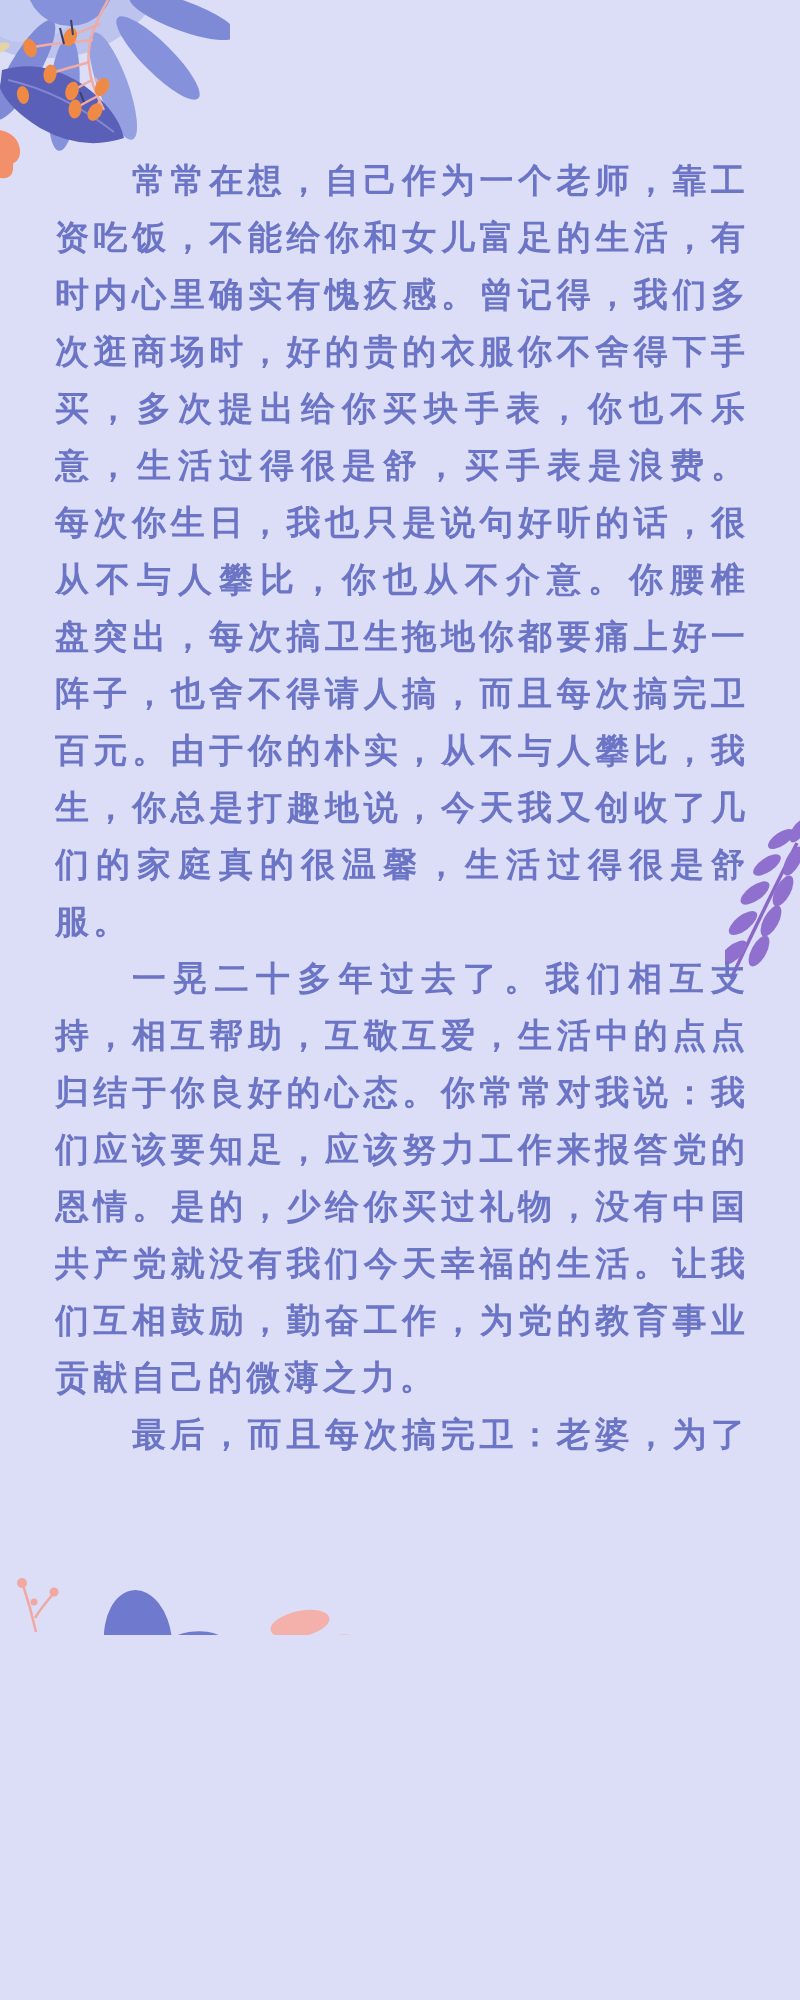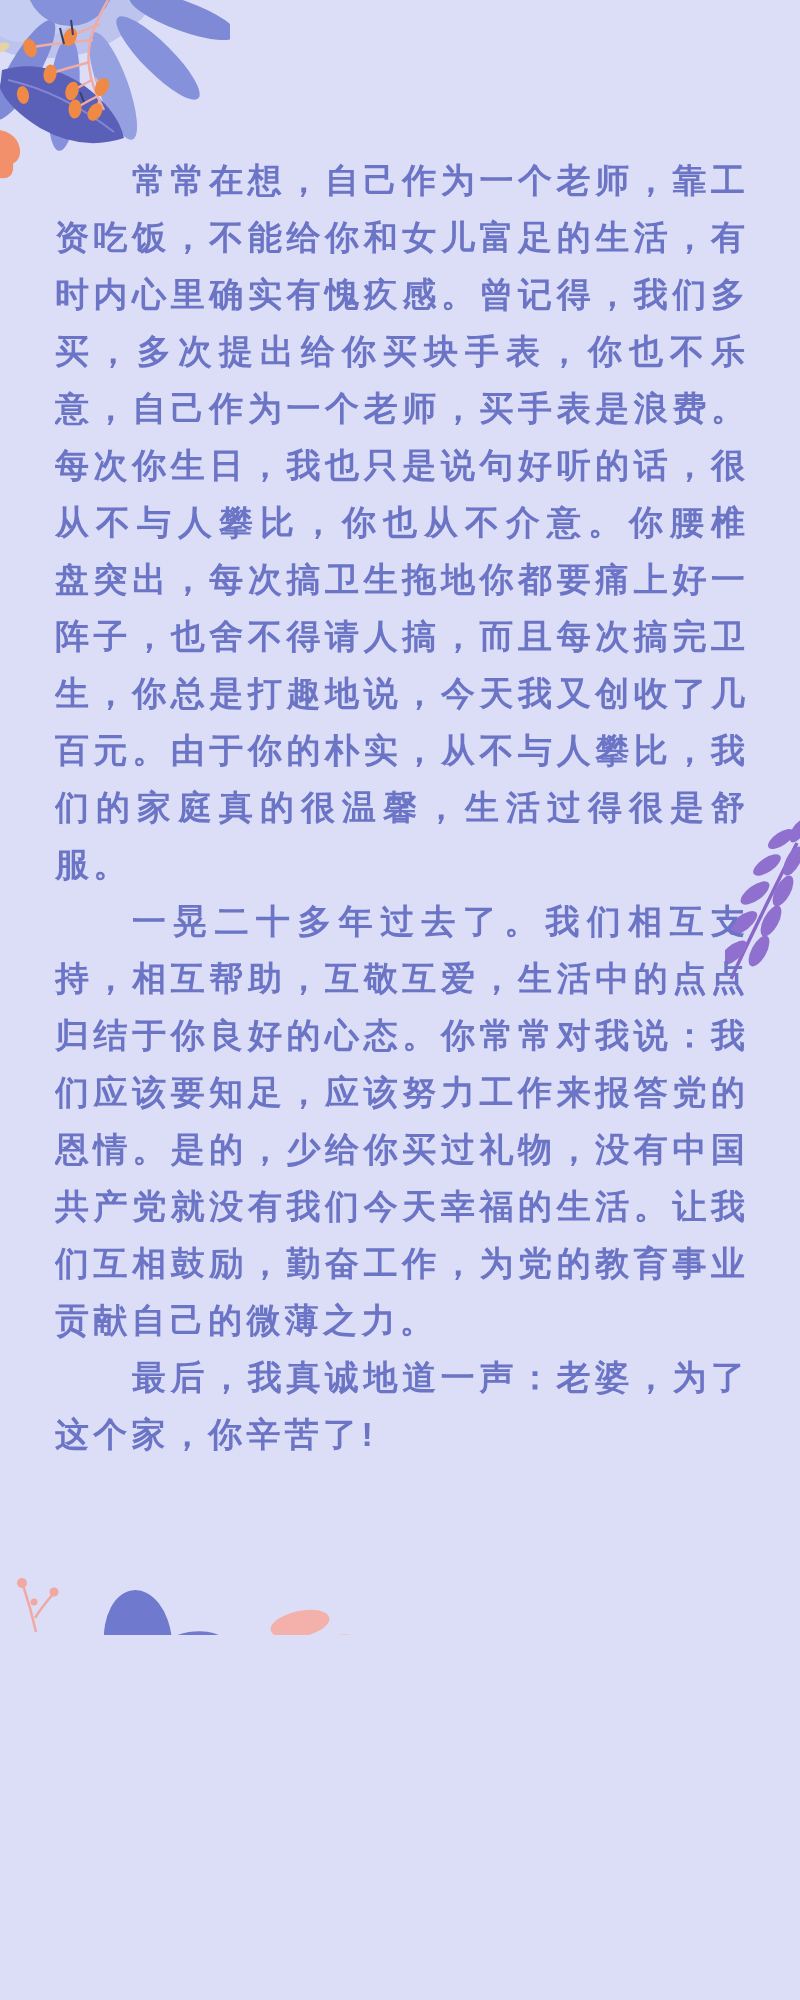--- a/index.html
+++ b/index.html
@@ -403,40 +403,40 @@
         <circle cx="545" cy="255" r="4"></circle>
         <circle cx="770" cy="180" r="5"></circle>
         <circle cx="590" cy="302" r="3.5"></circle>
     </g>
   </svg>
 
   <main class="letter">
     <div class="line indent">常常在想，自己作为一个老师，靠工</div>
     <div class="line">资吃饭，不能给你和女儿富足的生活，有</div>
     <div class="line">时内心里确实有愧疚感。曾记得，我们多</div>
+    <div class="line">次逛商场时，好的贵的衣服你不舍得下手</div>
     <div class="line">买，多次提出给你买块手表，你也不乐</div>
-    <div class="line">意，自己作为一个老师，买手表是浪费。</div>
+    <div class="line">意，生活过得很是舒，买手表是浪费。</div>
     <div class="line">每次你生日，我也只是说句好听的话，很</div>
     <div class="line">从不与人攀比，你也从不介意。你腰椎</div>
     <div class="line">盘突出，每次搞卫生拖地你都要痛上好一</div>
     <div class="line">阵子，也舍不得请人搞，而且每次搞完卫</div>
+    <div class="line">百元。由于你的朴实，从不与人攀比，我</div>
     <div class="line">生，你总是打趣地说，今天我又创收了几</div>
-    <div class="line">百元。由于你的朴实，从不与人攀比，我</div>
     <div class="line">们的家庭真的很温馨，生活过得很是舒</div>
     <div class="line end">服。</div>
     <div class="line indent">一晃二十多年过去了。我们相互支</div>
     <div class="line">持，相互帮助，互敬互爱，生活中的点点</div>
     <div class="line">归结于你良好的心态。你常常对我说：我</div>
     <div class="line">们应该要知足，应该努力工作来报答党的</div>
     <div class="line">恩情。是的，少给你买过礼物，没有中国</div>
     <div class="line">共产党就没有我们今天幸福的生活。让我</div>
     <div class="line">们互相鼓励，勤奋工作，为党的教育事业</div>
     <div class="line end">贡献自己的微薄之力。</div>
-    <div class="line indent">最后，我真诚地道一声：老婆，为了</div>
-    <div class="line end">这个家，你辛苦了!</div>
+    <div class="line indent">最后，而且每次搞完卫：老婆，为了</div>
   </main>
 
   <div class="signature">
     <div class="sig-name">王一军</div>
     <div class="sig-date">2022年9月4日</div>
   </div>
 
 </div>
 
 </body></html>

